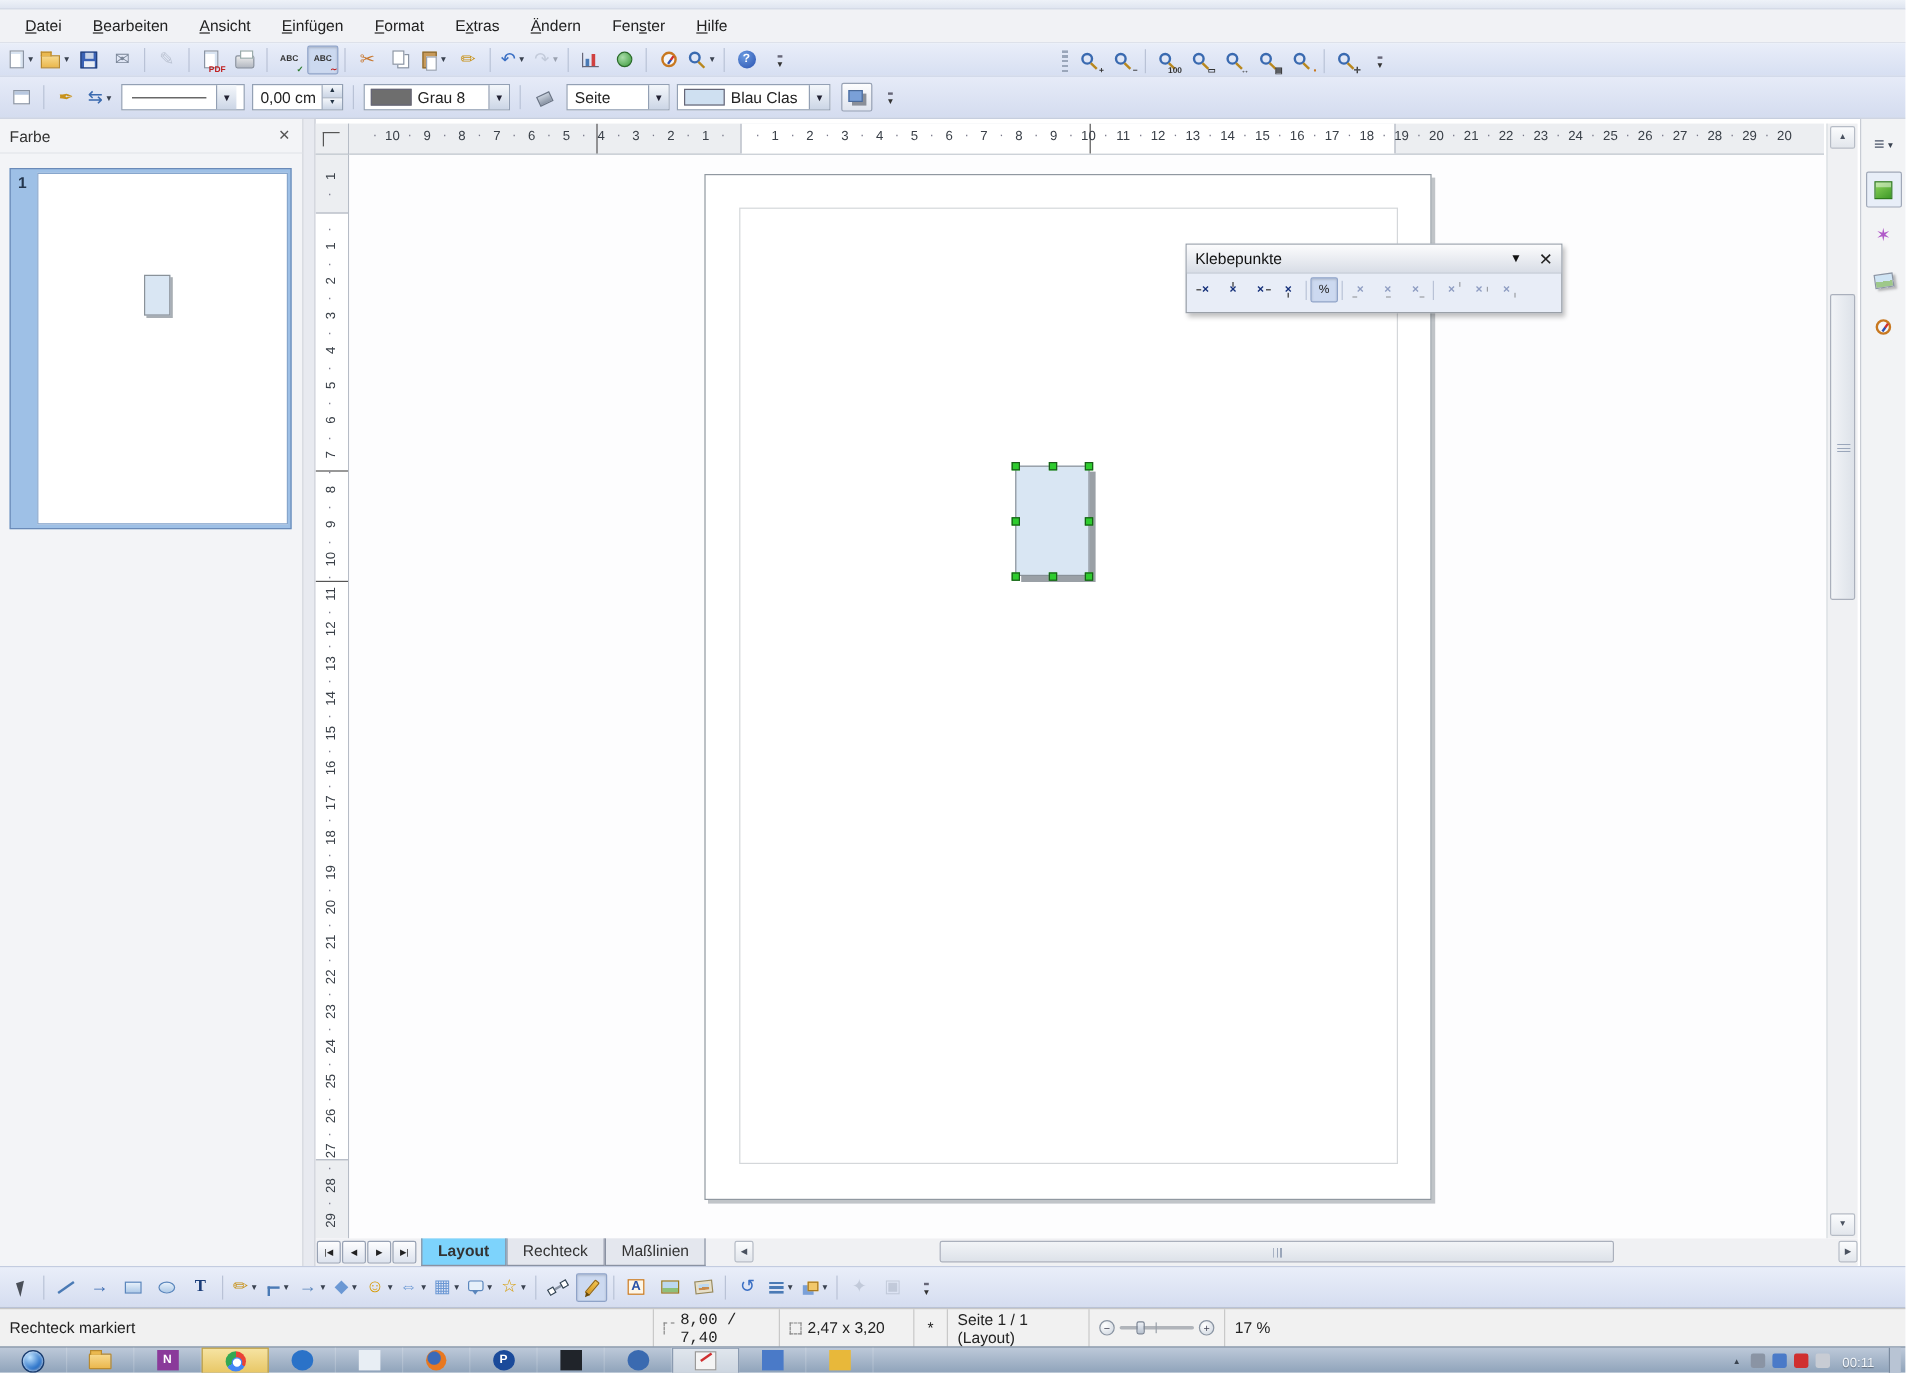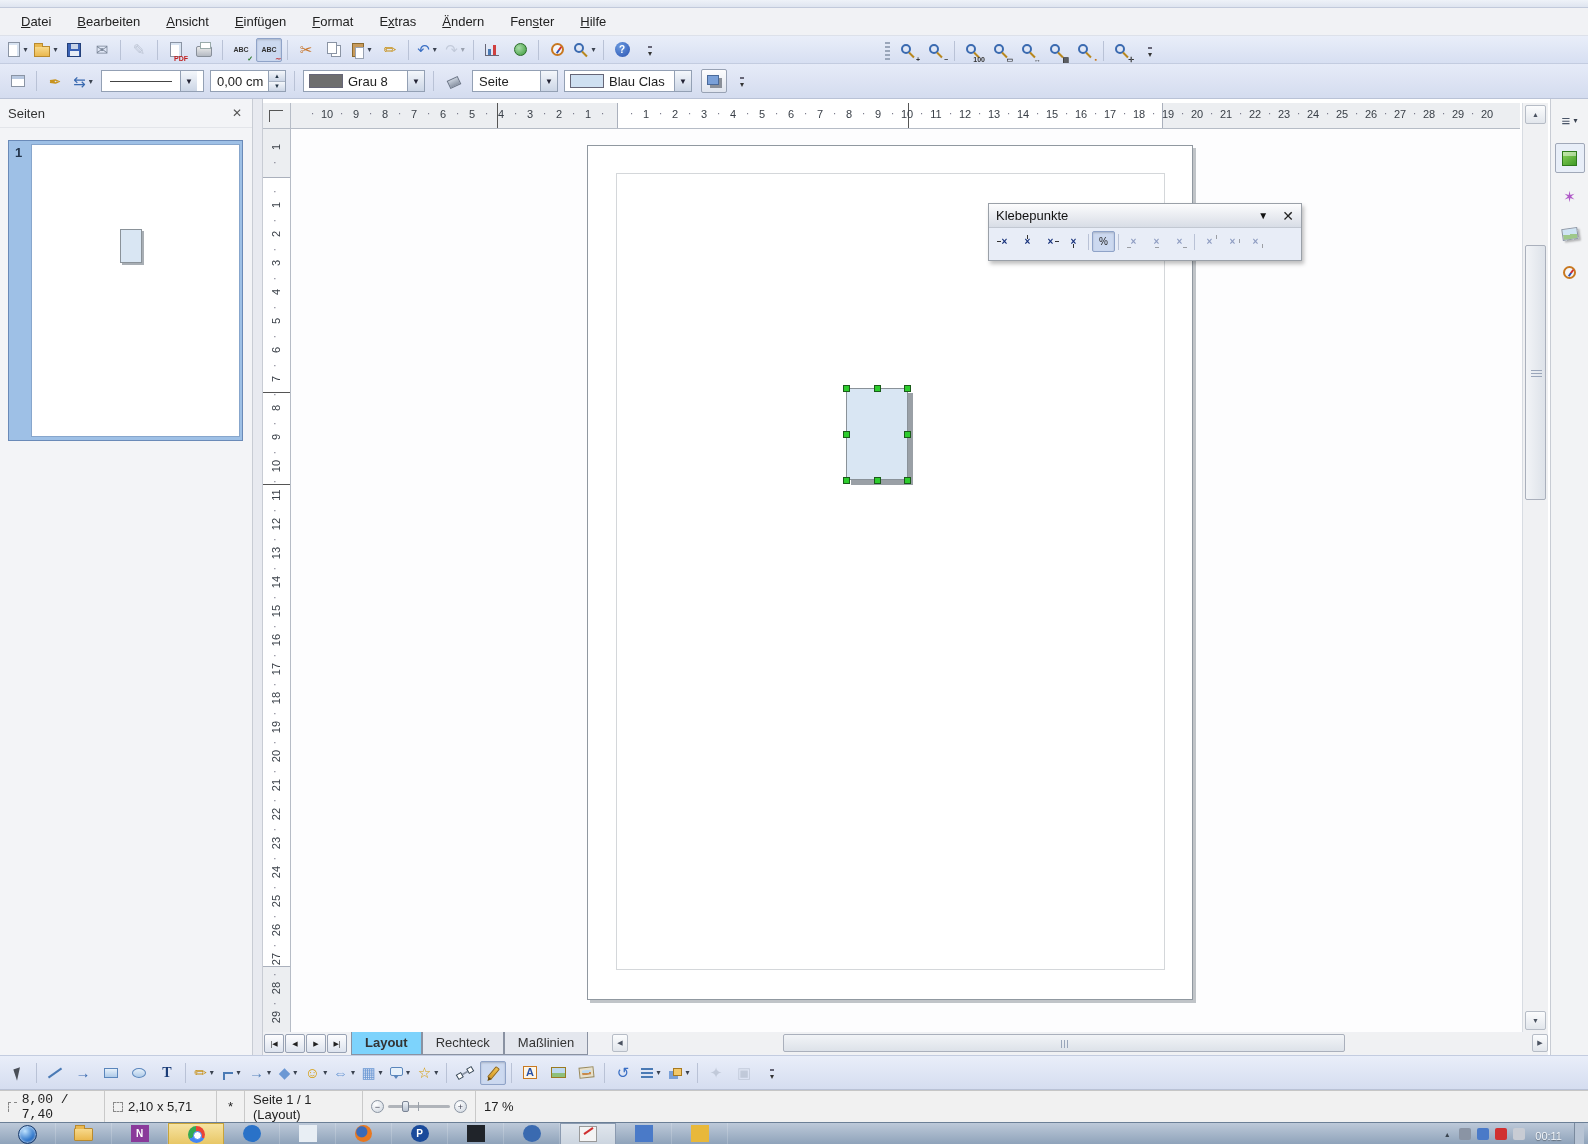--- a/index.html
+++ b/index.html
@@ -417,21 +417,21 @@
         <span class="ic ic-shadowbox"></span>
       </div>
       <div class="tbtn">
         <span class="ic ic-ovf">▾</span>
       </div>
     </span>
 </div>
 
 <div class="pages">
   <div class="pages-header">
-    <span class="t">Seiten</span>
+    <span class="t">Farbe</span>
     <span class="pclose">✕</span>
   </div>
   <div class="pslot">
     <span class="pnum">1</span>
     <div class="pthumb">
       <div class="pshape" style="background: rgb(217, 230, 243);"></div>
     </div>
   </div>
 </div>
 <div class="splitter"></div>
@@ -785,27 +785,28 @@
     </div>
     <div class="tbtn dis">
       <span class="ic " style="color: rgb(154, 164, 181);">▣</span>
     </div>
     <div class="tbtn">
       <span class="ic ic-ovf">▾</span>
     </div>
   </div>
 
 <div class="statusbar">
+  <div class="sseg st-sel">Rechteck markiert</div>
   <div class="sseg st-pos">
     <span class="dashic"></span>
     <span>8,00 / 7,40</span>
   </div>
   <div class="sseg st-size">
     <span class="dashic2"></span>
-    <span>2,10 x 5,71</span>
+    <span>2,47 x 3,20</span>
   </div>
   <div class="sseg st-mod">*</div>
   <div class="sseg st-page">Seite 1 / 1 (Layout)</div>
   <div class="sseg st-zoomctl">
     <span class="zbtn">−</span>
     <span class="zslide">
         <span class="tick"></span>
         <span class="knob"></span>
       </span>
     <span class="zbtn">+</span>

